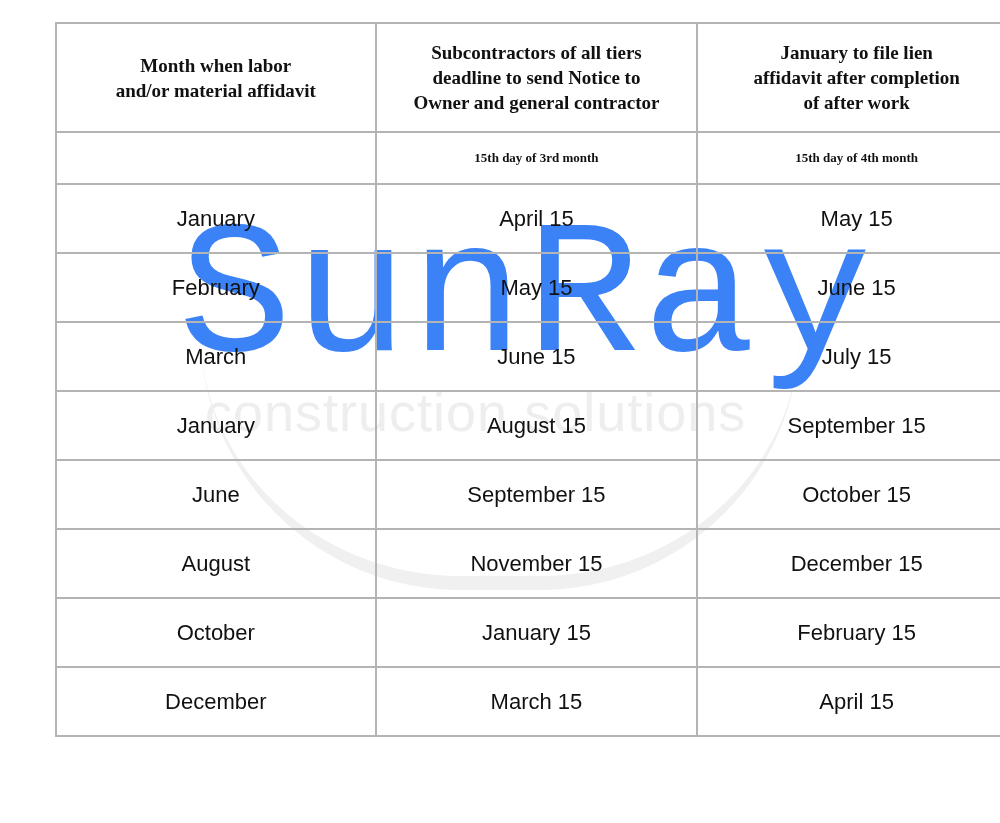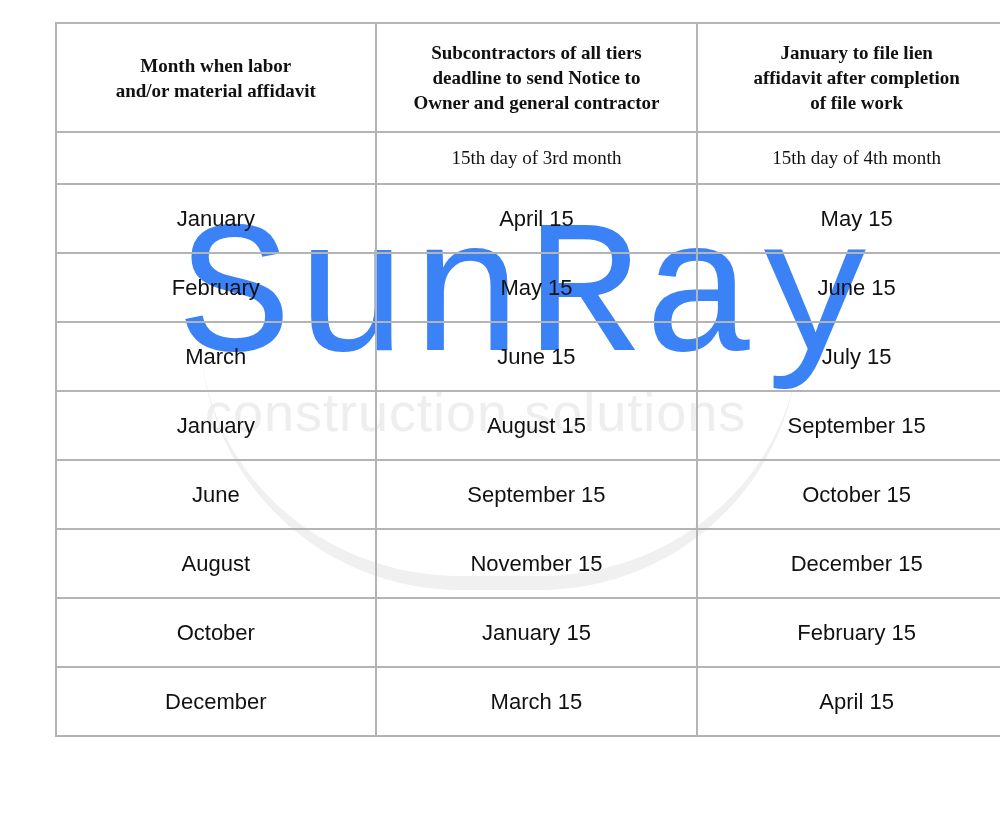--- a/index.html
+++ b/index.html
@@ -30,21 +30,21 @@
     td, th {
       border: 2px solid #b4b4b4; text-align: center; vertical-align: middle; padding: 0;
     }
     th {
       font-family: "Liberation Serif", serif; font-weight: bold; font-size: 19px;
       color: #111; line-height: 25px;
     }
     .hdr-row { height: 109px; }
     .sub-row { height: 52px; }
     .sub-row td {
-      font-family: "Liberation Serif", serif; font-weight: normal; font-size: 19px; color: #111;
+      font-family: "Liberation Serif", serif; font-weight: bold; font-size: 13px; color: #111;
     }
     .data-row { height: 69px; }
     .data-row td {
       font-family: "Liberation Sans", sans-serif; font-size: 22px; color: #111;
     }
     .c1 { width: 319px; }
     .c2 { width: 321px; }
     .c3 { width: 318px; }
   </style>
 </head>
@@ -64,21 +64,21 @@
         <span>and/or material affidavit</span>
       </th>
       <th class="c2">
         <span>Subcontractors of all tiers</span><br>
         <span>deadline to send Notice to</span><br>
         <span>Owner and general contractor</span>
       </th>
       <th class="c3">
         <span>January to file lien</span><br>
         <span>affidavit after completion</span><br>
-        <span>of file work</span>
+        <span>of after work</span>
       </th>
     </tr>
   </thead>
   <tbody id="tbody">
     <tr class="sub-row">
       <td></td>
       <td>15th day of 3rd month</td>
       <td>15th day of 4th month</td>
     </tr>
     <tr class="data-row">

